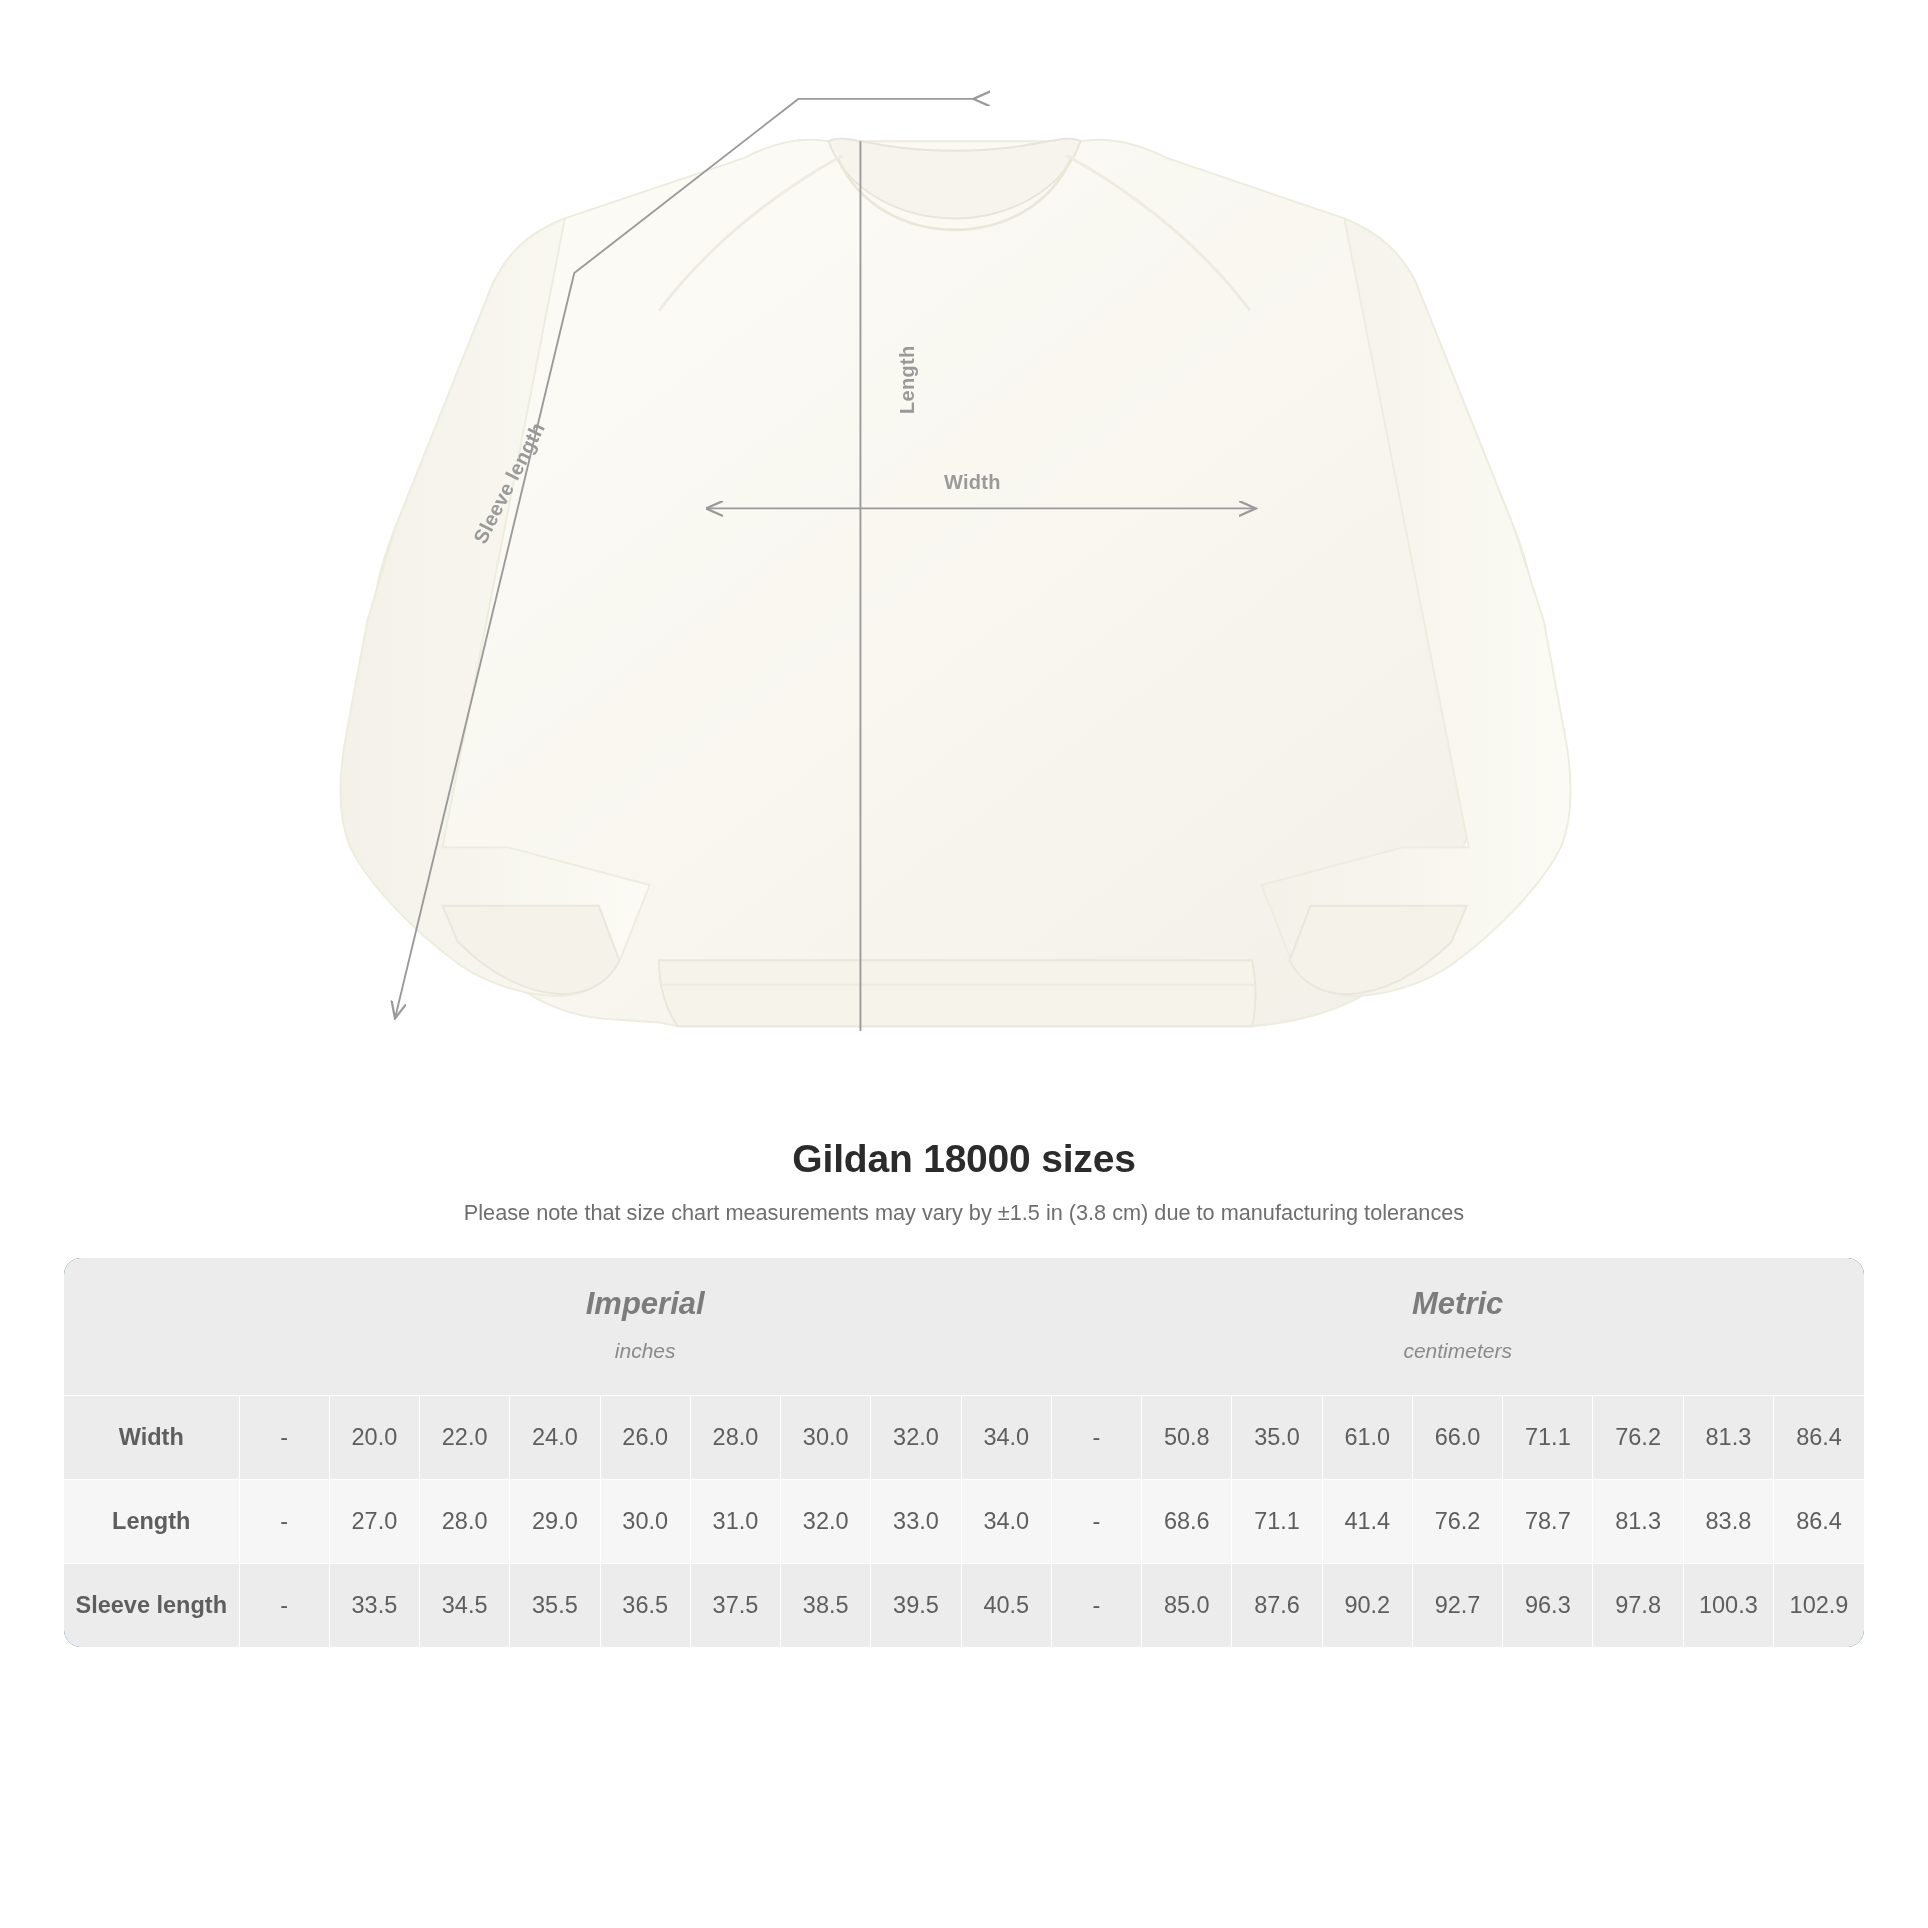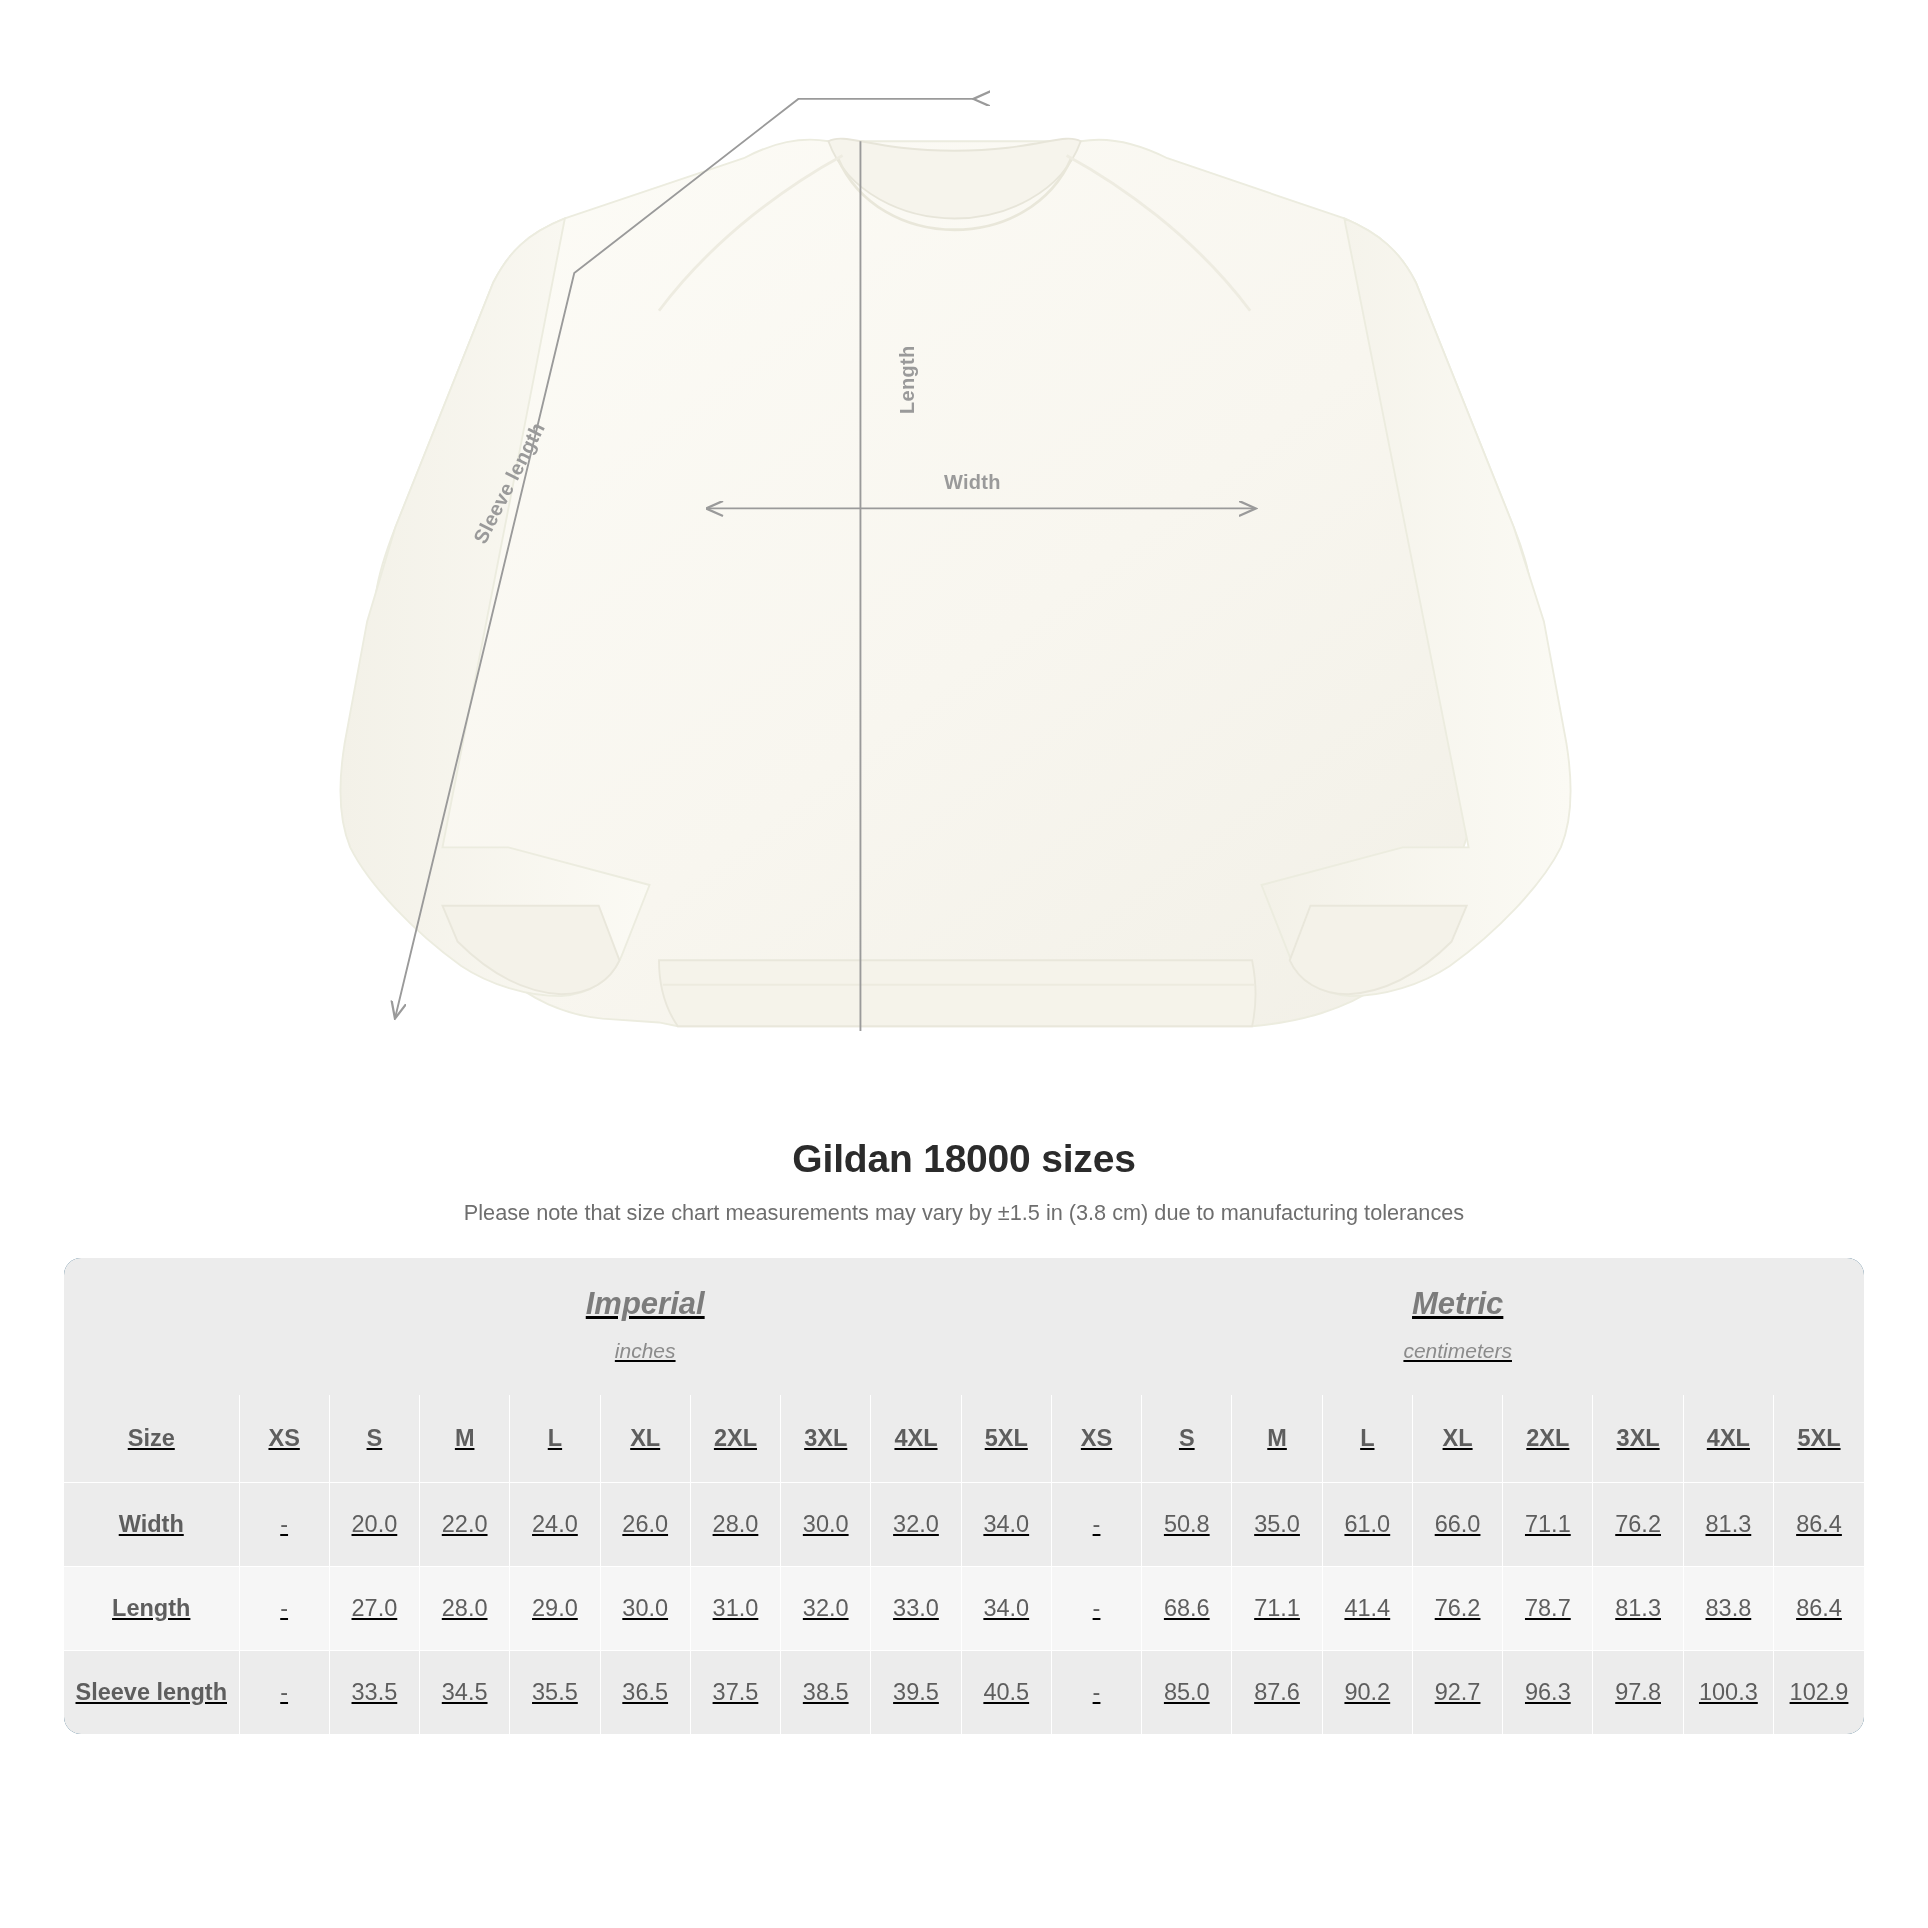--- a/index.html
+++ b/index.html
@@ -65,21 +65,20 @@
     font-size: 21.7px;
     color: #6e6e6e;
   }
 
   
   .table-wrap {
     margin: 32px 64px 0 64px;
     border-radius: 17px;
     overflow: hidden;
     background: #0c4a6e;
-    text-decoration: underline;
   }
   table.size-table {
     width: 100%;
     border-collapse: collapse;
     table-layout: fixed;
   }
   table.size-table th,
   table.size-table td {
     text-align: center;
     vertical-align: middle;
@@ -269,41 +268,20 @@
             <td></td>
             <td colspan="9">
               <div class="unit-name">Imperial</div>
               <div class="unit-sub">inches</div>
             </td>
             <td colspan="9">
               <div class="unit-name">Metric</div>
               <div class="unit-sub">centimeters</div>
             </td>
           </tr>
-          <tr class="head-row">
-            <td>Size</td>
-            <td>XS</td>
-            <td>S</td>
-            <td>M</td>
-            <td>L</td>
-            <td>XL</td>
-            <td>2XL</td>
-            <td>3XL</td>
-            <td>4XL</td>
-            <td>5XL</td>
-            <td>XS</td>
-            <td>S</td>
-            <td>M</td>
-            <td>L</td>
-            <td>XL</td>
-            <td>2XL</td>
-            <td>3XL</td>
-            <td>4XL</td>
-            <td>5XL</td>
-          </tr>
           <tr class="data-row odd">
             <td class="row-label">Width</td>
             <td>-</td>
             <td>20.0</td>
             <td>22.0</td>
             <td>24.0</td>
             <td>26.0</td>
             <td>28.0</td>
             <td>30.0</td>
             <td>32.0</td>

